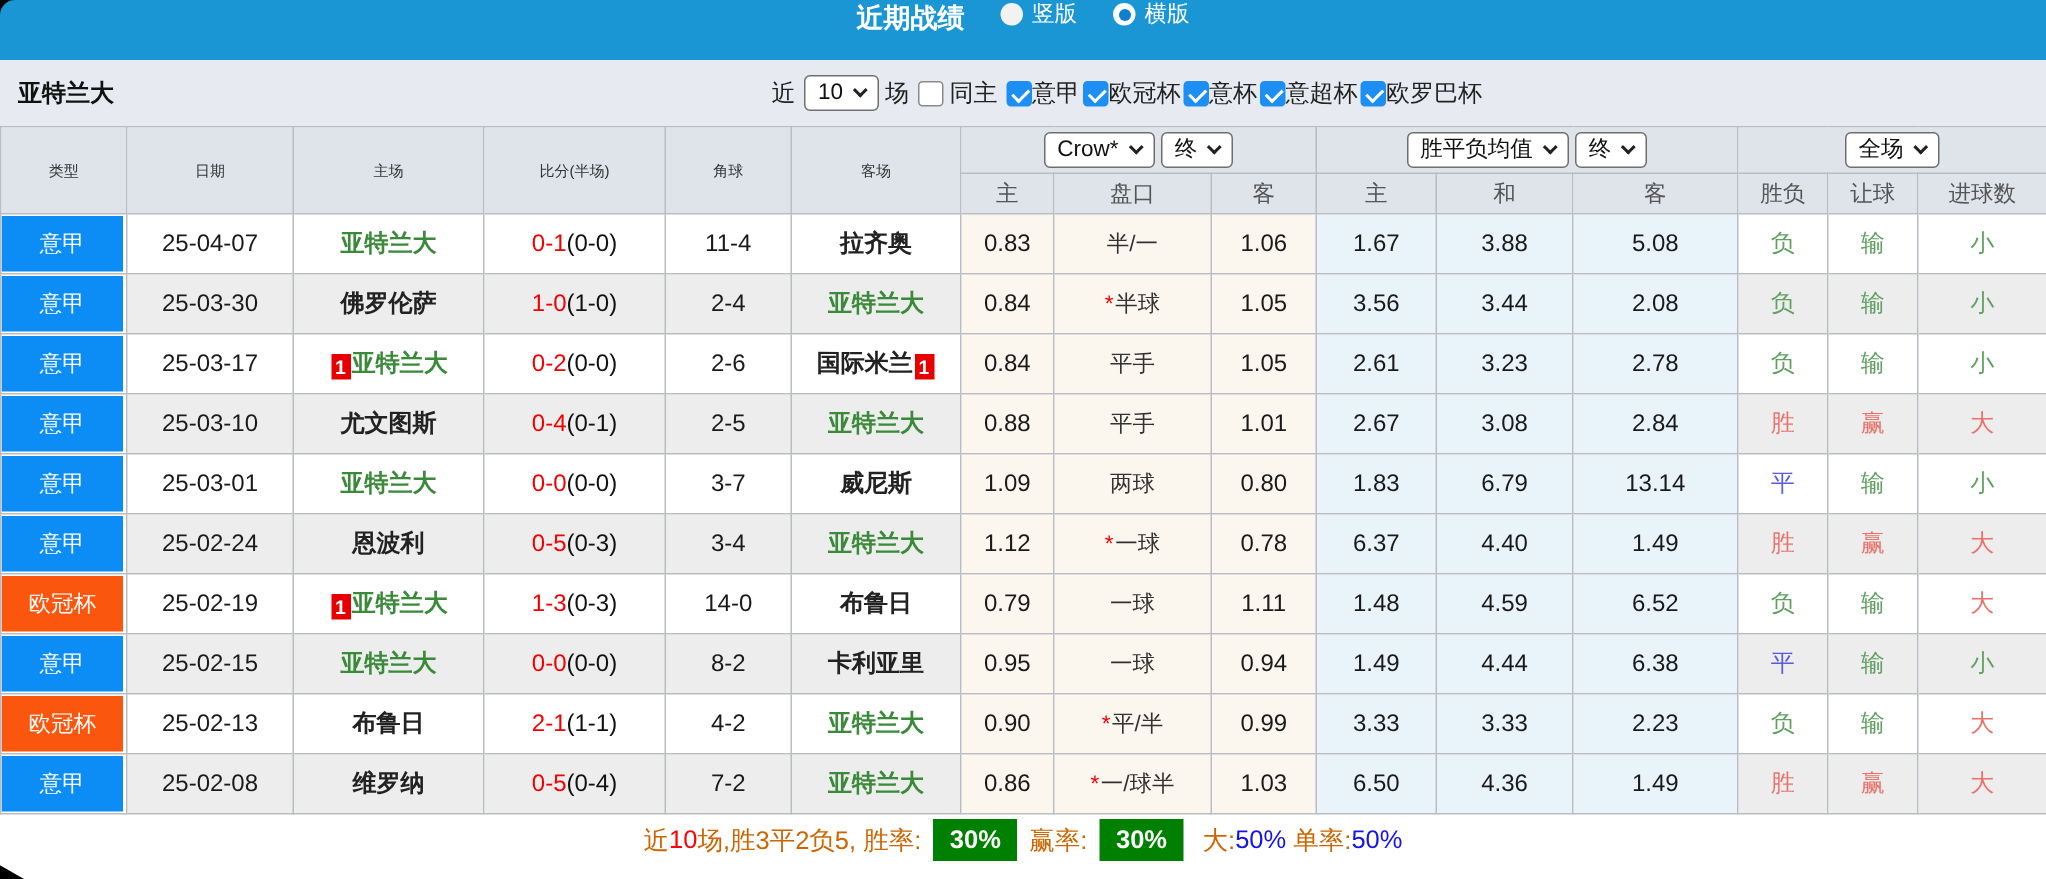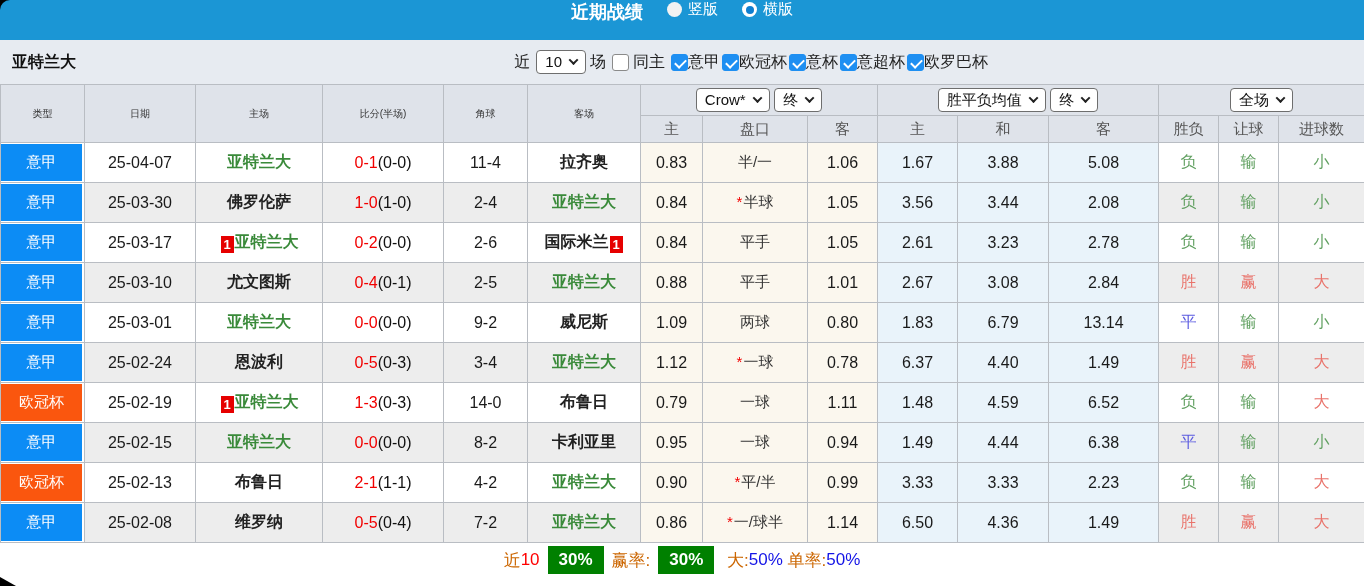--- a/index.html
+++ b/index.html
@@ -252,21 +252,21 @@
           <td class="res res-red">赢</td>
           <td class="res res-red">大</td>
         </tr>
         <tr class="row">
           <td class="league-cell">
             <div class="lg blue">意甲</div>
           </td>
           <td class="date">25-03-01</td>
           <td class="team"><span class="tg">亚特兰大</span></td>
           <td class="score"><span class="s-full">0-0</span><span class="s-half">(0-0)</span></td>
-          <td class="corners">9-2</td>
+          <td class="corners">3-7</td>
           <td class="team"><span class="tb">威尼斯</span></td>
           <td class="cream">1.09</td>
           <td class="cream line"><span>两球</span></td>
           <td class="cream">0.80</td>
           <td class="blue">1.83</td>
           <td class="blue">6.79</td>
           <td class="blue">13.14</td>
           <td class="res res-blue">平</td>
           <td class="res res-green">输</td>
           <td class="res res-green">小</td>
@@ -351,34 +351,35 @@
           <td class="league-cell">
             <div class="lg blue">意甲</div>
           </td>
           <td class="date">25-02-08</td>
           <td class="team"><span class="tb">维罗纳</span></td>
           <td class="score"><span class="s-full">0-5</span><span class="s-half">(0-4)</span></td>
           <td class="corners">7-2</td>
           <td class="team"><span class="tg">亚特兰大</span></td>
           <td class="cream">0.86</td>
           <td class="cream line"><span class="star">*</span><span>一/球半</span></td>
-          <td class="cream">1.14</td>
+          <td class="cream">1.03</td>
           <td class="blue">6.50</td>
           <td class="blue">4.36</td>
           <td class="blue">1.49</td>
           <td class="res res-red">胜</td>
           <td class="res res-red">赢</td>
           <td class="res res-red">大</td>
         </tr>
       </tbody>
   </table>
 
   <div class="summary" id="summary">
       <span class="seg-orange">近</span>
       <span class="seg-red">10</span>
+      <span class="seg-orange">场,胜3平2负5, 胜率:</span>
       <span class="badge">30%</span>
       <span class="seg-orange">赢率:</span>
       <span class="badge">30%</span>
       <span class="seg-orange"> 大:</span>
       <span class="seg-blue">50%</span>
       <span class="seg-orange"> 单率:</span>
       <span class="seg-blue">50%</span>
     </div>
 
   <div class="cursor"></div>

